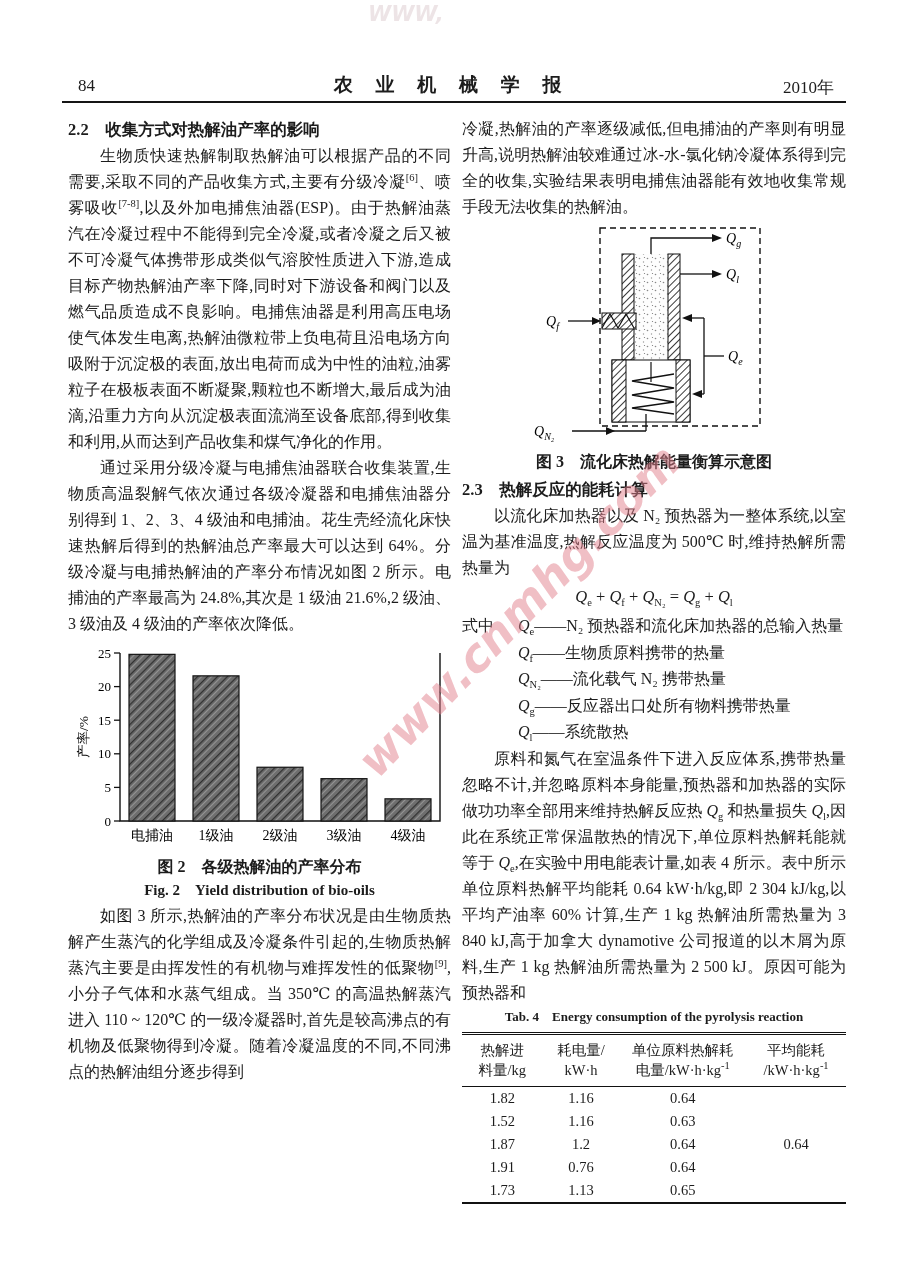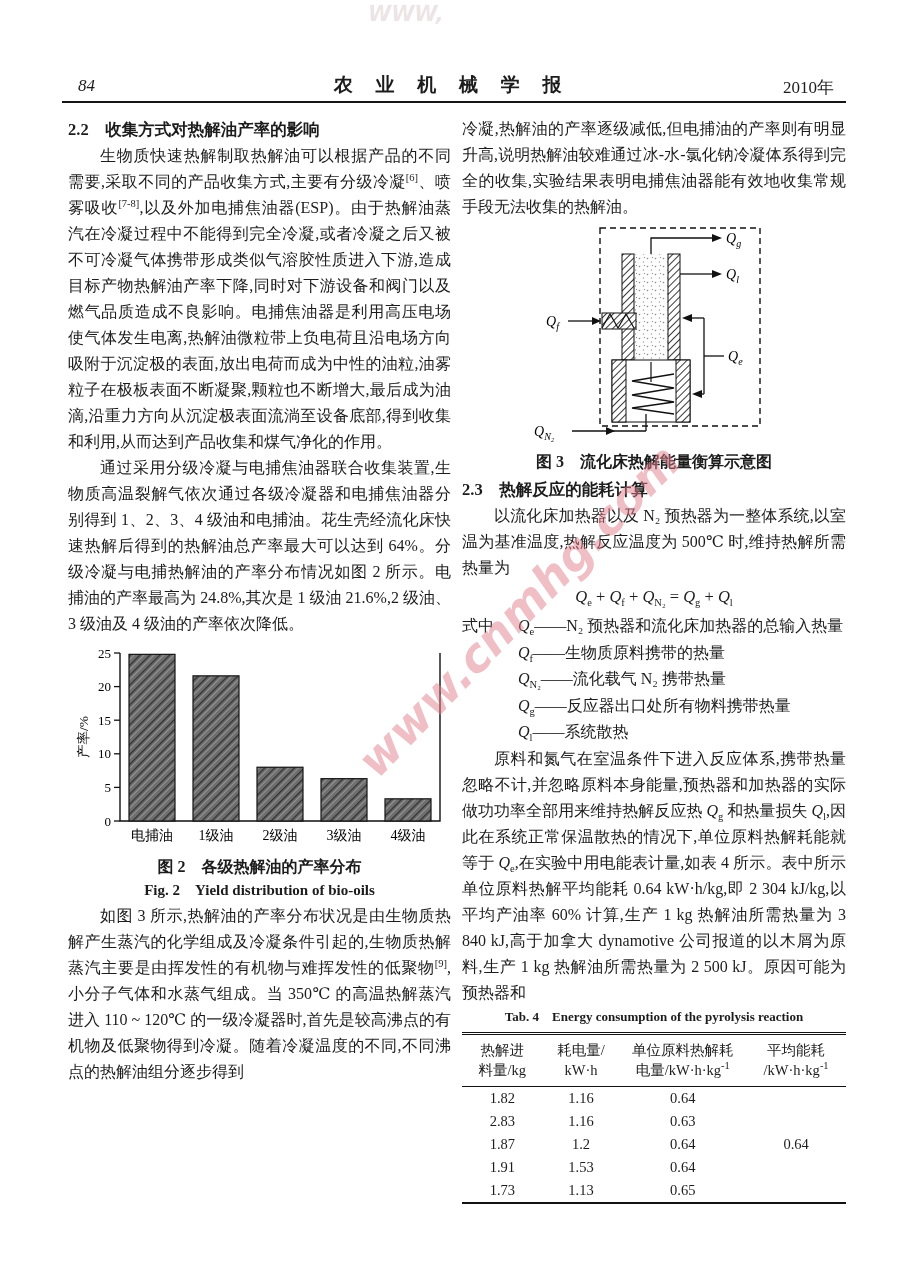--- a/index.html
+++ b/index.html
@@ -1,19 +1,19 @@
 <!DOCTYPE html>
 <html><head>
 <meta charset="utf-8">
 <style>
   html,body{margin:0;padding:0;background:#9a9a9a;}
   .page{position:relative;width:904px;height:1262px;background:#ffffff;margin:0 auto;
         font-family:"Liberation Serif","DejaVu Serif",serif;color:#1c1c1c;overflow:hidden;}
   
-  .hdr-num{position:absolute;left:78px;top:76px;font-size:17px;font-style:italic;}
+  .hdr-num{position:absolute;left:78px;top:76px;font-size:17px;}
   .hdr-journal{position:absolute;left:0;right:0;top:72px;text-align:center;
                font-size:19px;font-weight:bold;letter-spacing:9px;}
   .hdr-year{position:absolute;right:70px;top:76px;font-size:17px;}
   .hdr-rule{position:absolute;left:62px;right:58px;top:101px;border-top:2.5px solid #151515;}
   
   .col{position:absolute;top:116px;height:1146px;overflow:hidden;}
   .col-left{left:68px;width:383px;}
   .col-right{left:462px;width:384px;}
   p.body{margin:0;text-indent:2em;text-align:justify;font-size:16px;line-height:26px;}
   .sec-head{margin:0;font-size:16.5px;font-weight:bold;line-height:27px;}
@@ -194,32 +194,32 @@
           </tr>
         </thead>
       <tbody id="t4body">
           <tr>
             <td>1.82</td>
             <td>1.16</td>
             <td>0.64</td>
             <td rowspan="5" style="vertical-align: middle;">0.64</td>
           </tr>
           <tr>
-            <td>2.83</td>
+            <td>1.52</td>
             <td>1.16</td>
             <td>0.63</td>
           </tr>
           <tr>
             <td>1.87</td>
             <td>1.2</td>
             <td>0.64</td>
           </tr>
           <tr>
             <td>1.91</td>
-            <td>1.53</td>
+            <td>0.76</td>
             <td>0.64</td>
           </tr>
           <tr>
             <td>1.73</td>
             <td>1.13</td>
             <td>0.65</td>
           </tr>
         </tbody>
     </table>
   </div>

